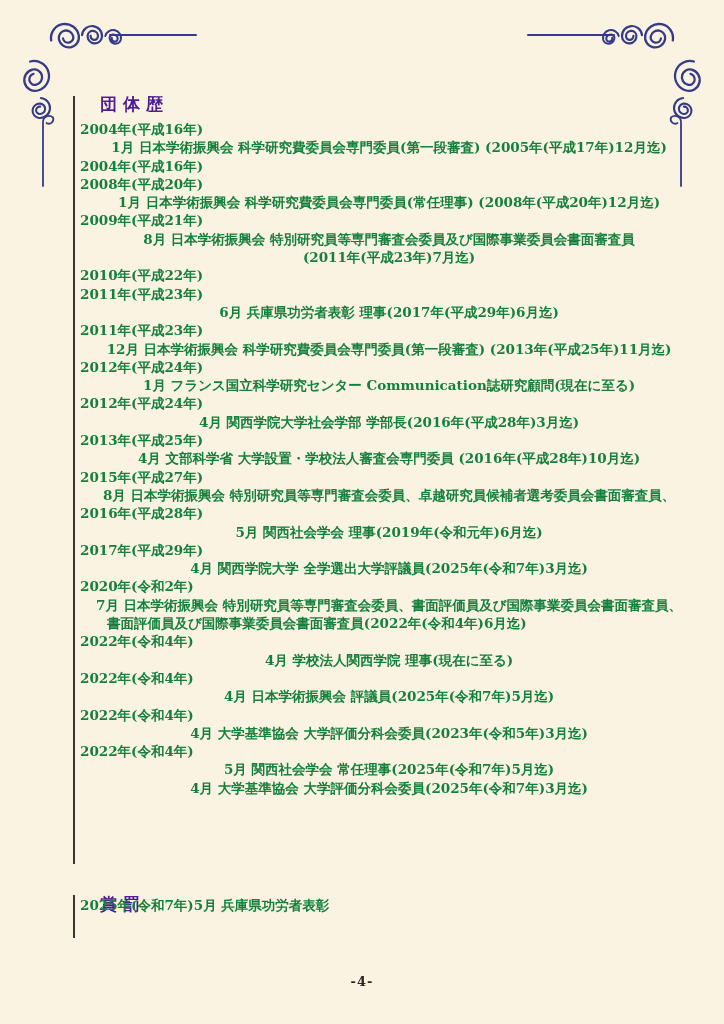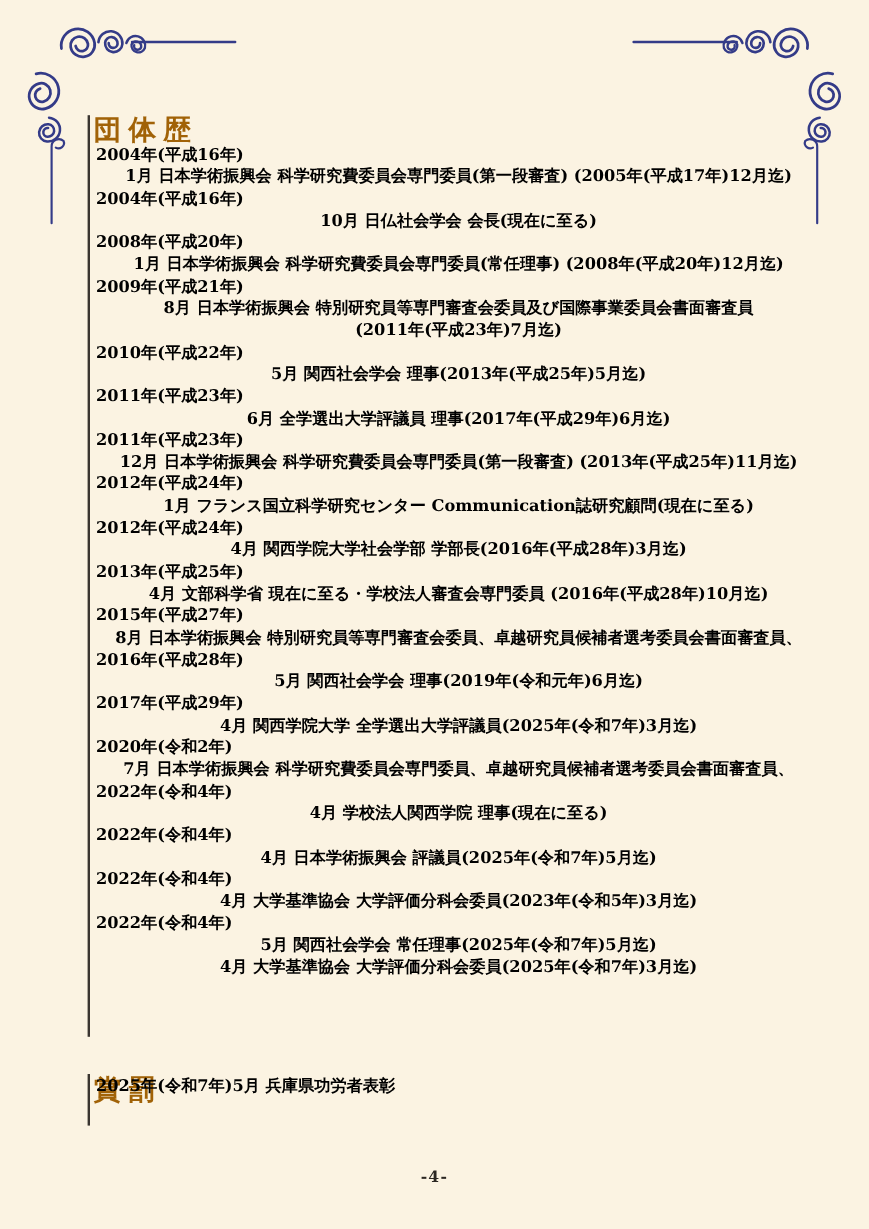--- a/index.html
+++ b/index.html
@@ -7,29 +7,29 @@
     width:724px;height:1024px;position:relative;overflow:hidden;
     background:#FBF3E2;
     color:#272320;
     font-family:"DejaVu Serif","Liberation Serif",serif;
   }
   .ornament{position:absolute;top:14px;width:210px;height:200px;}
   .ornament.left{left:10px;}
   .ornament.right{right:10px;transform:scaleX(-1);}
   .ornament path{fill:none;stroke:#343B88;stroke-linecap:round;}
   .sec-title{
-    position:absolute;left:78px;
-    font-size:23px;font-weight:bold;letter-spacing:6px;
-    white-space:nowrap;color:#a16207;
+    position:absolute;left:100px;
+    font-size:17px;font-weight:bold;letter-spacing:6px;
+    white-space:nowrap;color:#4c1d95;
   }
   .vrule{position:absolute;left:73px;width:2px;background:#3A3530;}
   .lines{position:absolute;left:80px;}
   .line{
     font-size:13.5px;line-height:18.3px;font-weight:600;
-    white-space:nowrap;color:#000000;
+    white-space:nowrap;color:#15803d;
   }
   .indent-1{padding-left:16px;text-align:center;}
   .indent-2{padding-left:27px;}
   .page-num{
     position:absolute;left:0;top:974px;width:724px;
     text-align:center;font-size:13px;font-weight:600;
     letter-spacing:1px;color:#2B2722;
   }
 </style>
 </head>
@@ -55,46 +55,45 @@
   <path d="M33,172 V108 a6,6 0 0 1 10,-4.5 a4.5,4.5 0 0 1 -6.5,5.5" stroke-width="1.8"></path>
 </svg>
 
 <div class="vrule" style="top:96px;height:768px;"></div>
 <h2 class="sec-title" style="top:93px;margin:0;">団体歴</h2>
 <div class="lines" style="top:120px;">
 
 <div class="line indent-0">2004年(平成16年)</div>
     <div class="line indent-1">1月 日本学術振興会 科学研究費委員会専門委員(第一段審査) (2005年(平成17年)12月迄)</div>
     <div class="line indent-0">2004年(平成16年)</div>
-    <div class="line indent-1">10月 日仏社会学会 会長(現在に至る)</div>
     <div class="line indent-0">2008年(平成20年)</div>
     <div class="line indent-1">1月 日本学術振興会 科学研究費委員会専門委員(常任理事) (2008年(平成20年)12月迄)</div>
     <div class="line indent-0">2009年(平成21年)</div>
     <div class="line indent-1">8月 日本学術振興会 特別研究員等専門審査会委員及び国際事業委員会書面審査員</div>
     <div class="line indent-1">(2011年(平成23年)7月迄)</div>
     <div class="line indent-0">2010年(平成22年)</div>
-    <div class="line indent-1">5月 関西社会学会 理事(2013年(平成25年)5月迄)</div>
     <div class="line indent-0">2011年(平成23年)</div>
-    <div class="line indent-1">6月 全学選出大学評議員 理事(2017年(平成29年)6月迄)</div>
+    <div class="line indent-1">6月 兵庫県功労者表彰 理事(2017年(平成29年)6月迄)</div>
     <div class="line indent-0">2011年(平成23年)</div>
     <div class="line indent-1">12月 日本学術振興会 科学研究費委員会専門委員(第一段審査) (2013年(平成25年)11月迄)</div>
     <div class="line indent-0">2012年(平成24年)</div>
     <div class="line indent-1">1月 フランス国立科学研究センター Communication誌研究顧問(現在に至る)</div>
     <div class="line indent-0">2012年(平成24年)</div>
     <div class="line indent-1">4月 関西学院大学社会学部 学部長(2016年(平成28年)3月迄)</div>
     <div class="line indent-0">2013年(平成25年)</div>
-    <div class="line indent-1">4月 文部科学省 現在に至る・学校法人審査会専門委員 (2016年(平成28年)10月迄)</div>
+    <div class="line indent-1">4月 文部科学省 大学設置・学校法人審査会専門委員 (2016年(平成28年)10月迄)</div>
     <div class="line indent-0">2015年(平成27年)</div>
     <div class="line indent-1">8月 日本学術振興会 特別研究員等専門審査会委員、卓越研究員候補者選考委員会書面審査員、</div>
     <div class="line indent-0">2016年(平成28年)</div>
     <div class="line indent-1">5月 関西社会学会 理事(2019年(令和元年)6月迄)</div>
     <div class="line indent-0">2017年(平成29年)</div>
     <div class="line indent-1">4月 関西学院大学 全学選出大学評議員(2025年(令和7年)3月迄)</div>
     <div class="line indent-0">2020年(令和2年)</div>
-    <div class="line indent-1">7月 日本学術振興会 科学研究費委員会専門委員、卓越研究員候補者選考委員会書面審査員、</div>
+    <div class="line indent-1">7月 日本学術振興会 特別研究員等専門審査会委員、書面評価員及び国際事業委員会書面審査員、</div>
+    <div class="line indent-2">書面評価員及び国際事業委員会書面審査員(2022年(令和4年)6月迄)</div>
     <div class="line indent-0">2022年(令和4年)</div>
     <div class="line indent-1">4月 学校法人関西学院 理事(現在に至る)</div>
     <div class="line indent-0">2022年(令和4年)</div>
     <div class="line indent-1">4月 日本学術振興会 評議員(2025年(令和7年)5月迄)</div>
     <div class="line indent-0">2022年(令和4年)</div>
     <div class="line indent-1">4月 大学基準協会 大学評価分科会委員(2023年(令和5年)3月迄)</div>
     <div class="line indent-0">2022年(令和4年)</div>
     <div class="line indent-1">5月 関西社会学会 常任理事(2025年(令和7年)5月迄)</div>
     <div class="line indent-1">4月 大学基準協会 大学評価分科会委員(2025年(令和7年)3月迄)</div>
   </div>

